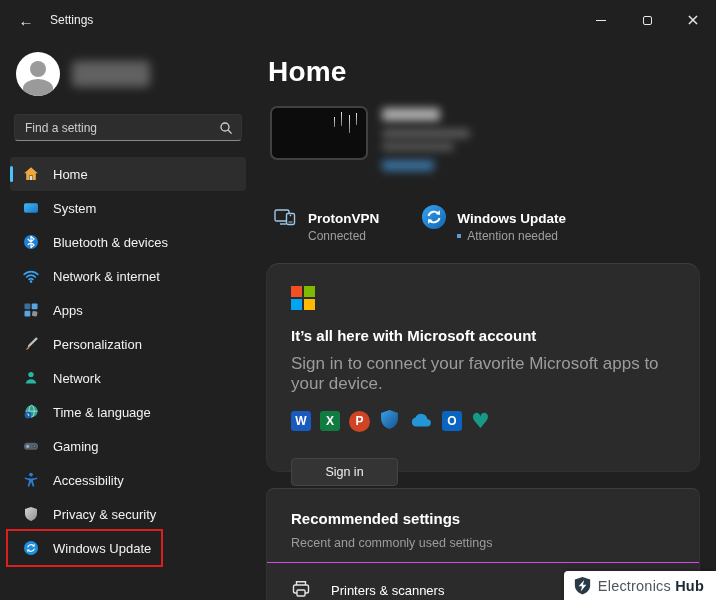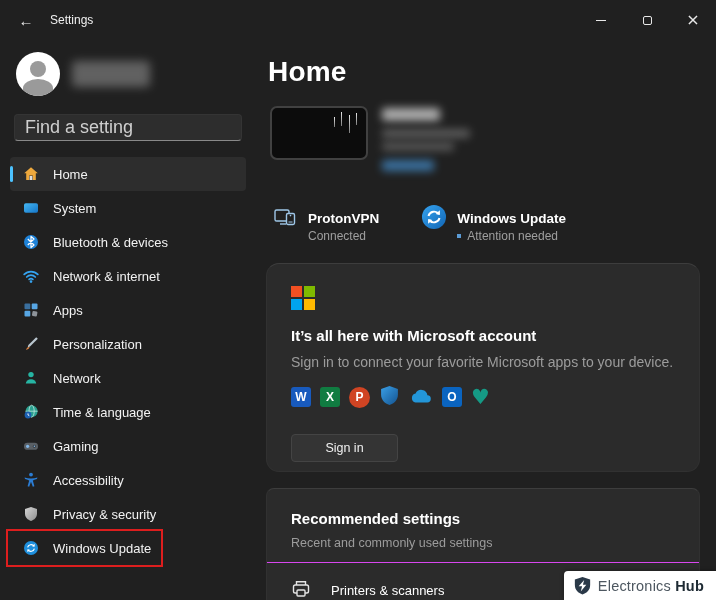--- a/index.html
+++ b/index.html
@@ -22,21 +22,21 @@
   .layout { display:flex; height:560px; }
   .sidebar { width:256px; padding:10px 10px 0 10px; flex-shrink:0; }
   .content { flex:1; padding:6px 16px 0 10px; position:relative; }
   
   .user-row { display:flex; align-items:center; margin:2px 4px 0 6px; height:44px; }
   .avatar { width:44px; height:44px; border-radius:50%; background:#fff; position:relative; overflow:hidden; flex-shrink:0; }
   .avatar .head { position:absolute; left:14px; top:9px; width:16px; height:16px; border-radius:50%; background:#9a9a9a; }
   .avatar .body { position:absolute; left:7px; top:27px; width:30px; height:18px; border-radius:50% 50% 4px 4px; background:#9a9a9a; }
   .user-name-blur { margin-left:12px; width:78px; height:26px; background:#777; border-radius:4px; filter:blur(5px); opacity:.75; }
   .search-box { margin:18px 4px 0 4px; height:27px; background:#2d2d2d; border:1px solid #343434; border-bottom:1px solid #898989; border-radius:4px; display:flex; align-items:center; padding:0 8px 0 10px; }
-  .search-box input { flex:1; background:transparent; border:none; outline:none; color:#ec4899; font-size:18px; font-family:inherit; }
+  .search-box input { flex:1; background:transparent; border:none; outline:none; color:#ec4899; font-size:12px; font-family:inherit; }
   .search-box input::placeholder { color:#cfcfcf; }
   .nav { margin-top:16px; }
   .nav-wrap { position:relative; }
   .nav-item { display:flex; align-items:center; height:34px; padding:0 12px; border-radius:4px; position:relative; color:#f2f2f2; }
   .nav-item .ic { width:17px; height:17px; display:flex; align-items:center; justify-content:center; flex-shrink:0; }
   .nav-item .lbl { margin-left:14px; font-size:13px; white-space:nowrap; }
   .nav-item.selected { background:#2d2d2d; }
   .nav-item.selected::before { content:""; position:absolute; left:0; top:9px; width:3px; height:16px; border-radius:2px; background:var(--accent,#4cc2ff); }
   .annotation-box { position:absolute; left:-4px; top:-2px; width:157px; height:38px; border:2px solid #dd1e1e; pointer-events:none; }
   
@@ -63,21 +63,21 @@
   .status-sub { font-size:12px; color:#9f9f9f; margin-top:3px; display:flex; align-items:center; }
   .dot { width:4px; height:4px; background:#5b9bd5; display:inline-block; margin-right:6px; }
   
   .card { background:#2b2b2b; border:1px solid #313131; border-top-color:#3d3d3d; border-radius:8px; }
   .ms-card { margin-top:20px; padding:22px 24px; height:209px;border-radius:13px; }
   .ms-logo { display:grid; grid-template-columns:11px 11px; grid-gap:2px; }
   .ms-logo span { width:11px; height:11px; display:block; }
   .ms-red { background:#f25022; } .ms-green { background:#7fba00; }
   .ms-blue { background:#00a4ef; } .ms-yellow { background:#ffb900; }
   .ms-title { font-size:15px; font-weight:700; margin-top:17px; }
-  .ms-sub { font-size:14px; color:#9c9c9c; margin-top:10px; }
+  .ms-sub { font-size:17px; color:#9c9c9c; margin-top:10px; }
   .apps-row { display:flex; align-items:center; margin-top:15px; gap:9px; }
   .tile { width:20px; height:20px; border-radius:3px; color:#fff; font-size:12px; font-weight:700; display:flex; align-items:center; justify-content:center; }
   .tile-word { background:#185abd; } .tile-excel { background:#107c41; }
   .tile-outlook { background:#0a64c0; }
   .tile-ppt { width:21px; height:21px; border-radius:50%; background:#d04423; color:#fff; font-size:12px; font-weight:700; display:flex; align-items:center; justify-content:center; }
   .heart { color:#159a85; font-size:21px; line-height:20px; font-family:"DejaVu Sans",sans-serif; }
   .signin-btn { margin-top:25px; width:107px; height:28px; background:#343434; border:1px solid #444; border-radius:4px; color:#f0f0f0; font-size:12.5px; font-family:inherit; display:flex; align-items:center; justify-content:center; }
   .rec-card { margin-top:16px; height:200px; overflow:hidden; padding:0; }
   .rec-head { padding:21px 24px 12px 24px; border-bottom:1px solid #d946ef; }
   .rec-title { font-size:15px; font-weight:700; }

